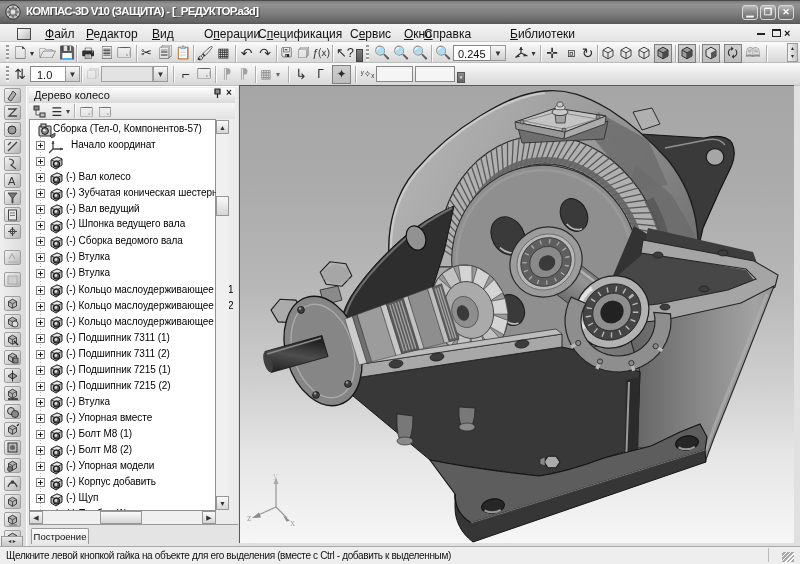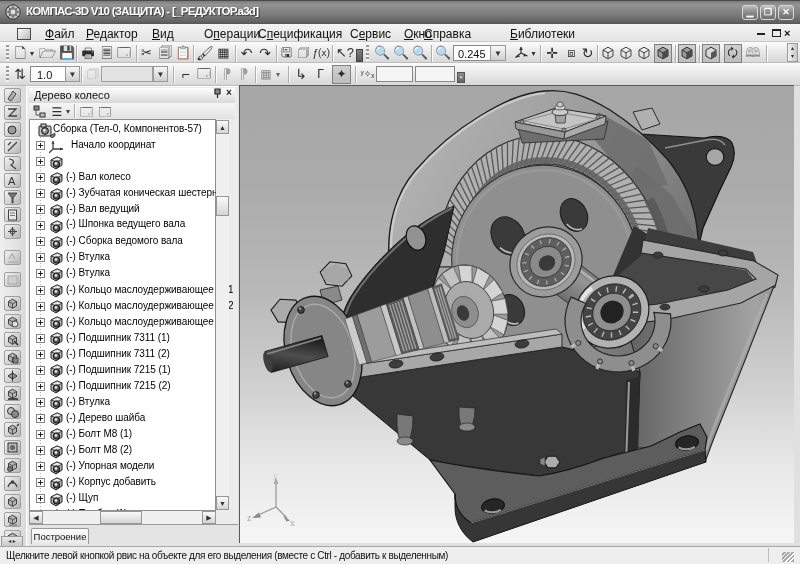--- a/index.html
+++ b/index.html
@@ -483,21 +483,21 @@
 <div class="abs plus" style="left:7px;top:294px;">
       <i></i>
       <b></b>
     </div>
 <svg width="15" height="14" viewBox="0 0 15 14" style="position:absolute;left:20px;top:292px;">
       <polygon points="2,4 8,1 13,3 13,9 7,13 2,10" fill="#b9b9b9" stroke="#222" stroke-width="1"></polygon>
       <polygon points="2,4 8,1 13,3 8,6" fill="#e8e8e8" stroke="#222" stroke-width="0.8"></polygon>
       <circle cx="7.5" cy="8" r="3.2" fill="#555" stroke="#111"></circle>
       <circle cx="7" cy="7.5" r="1.4" fill="#ddd"></circle>
     </svg>
-<div class="abs trow" style="left:37px;top:292px;">(-) Дерево шайба</div>
+<div class="abs trow" style="left:37px;top:292px;">(-) Упорная вместе</div>
 <div class="abs plus" style="left:7px;top:310px;">
       <i></i>
       <b></b>
     </div>
 <svg width="15" height="14" viewBox="0 0 15 14" style="position:absolute;left:20px;top:308px;">
       <polygon points="2,4 8,1 13,3 13,9 7,13 2,10" fill="#b9b9b9" stroke="#222" stroke-width="1"></polygon>
       <polygon points="2,4 8,1 13,3 8,6" fill="#e8e8e8" stroke="#222" stroke-width="0.8"></polygon>
       <circle cx="7.5" cy="8" r="3.2" fill="#555" stroke="#111"></circle>
       <circle cx="7" cy="7.5" r="1.4" fill="#ddd"></circle>
     </svg>
@@ -832,14 +832,14 @@
 <line x1="276" y1="507" x2="256" y2="516"></line>
 <line x1="276" y1="507" x2="287" y2="518"></line>
 </g>
 <polygon points="276,477 273.6,484 278.4,484" fill="#a8a8a8"></polygon>
 <polygon points="252,518 259,512.5 261,517.5" fill="#8a8a8a"></polygon>
 <polygon points="290,520.5 283,515.5 286.5,521.5" fill="#8a8a8a"></polygon>
 <text x="247" y="521" font-size="10" fill="#a5a5a5" font-family="Liberation Serif">z</text>
 <text x="290" y="526" font-size="10" fill="#a5a5a5" font-family="Liberation Serif">x</text>
 <text x="273" y="478" font-size="9" fill="#c6c6c6" font-family="Liberation Serif">y</text>
 </svg>
-<div class="abs" id="statusbar">Щелкните левой кнопкой рвис на объекте для его выделения (вместе с Ctrl - добавить к выделенным)</div>
+<div class="abs" id="statusbar">Щелкните левой кнопкой гайка на объекте для его выделения (вместе с Ctrl - добавить к выделенным)</div>
 <div class="abs" style="left:768px;top:548px;width:1px;height:14px;background:#bbb;"></div>
 <div class="abs" style="left:782px;top:552px;width:12px;height:10px;background:repeating-linear-gradient(135deg,#fff 0 1px,#aaa 1px 3px);"></div>
 </body></html>

